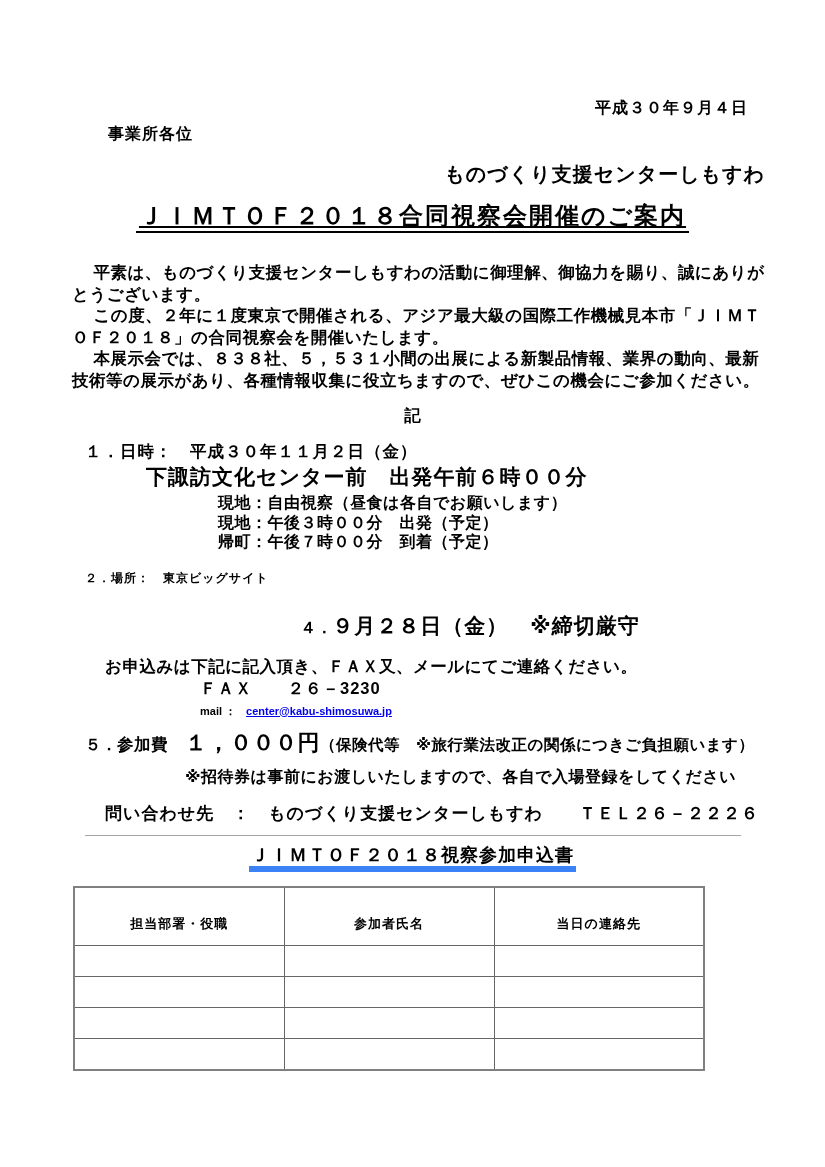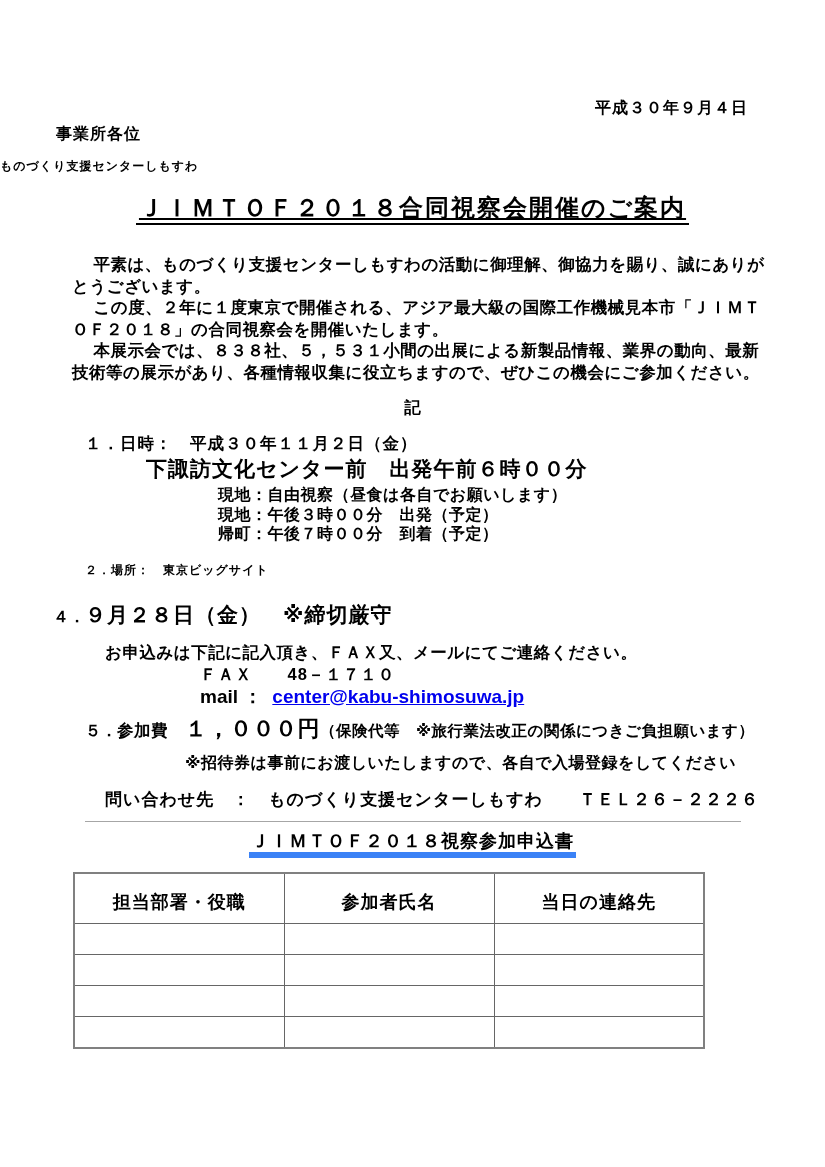--- a/index.html
+++ b/index.html
@@ -6,48 +6,48 @@
   .page {
     position:relative;
     width:825px; height:1167px;
     background:#ffffff;
     color:#000;
     font-family:"Liberation Sans","DejaVu Sans",sans-serif;
     font-weight:700;
     overflow:hidden;
   }
   .date-line   { padding-top:98px; margin-right:77px; text-align:right; font-size:16px; line-height:20px; letter-spacing:1px;padding-left:27px; }
-  .recipient   { margin:6px 0 0 56px; font-size:16px; line-height:20px; letter-spacing:1px; }
-  .sender      { margin:12px 60px 0 0; font-size:12px; line-height:20px; letter-spacing:1px; }
+  .recipient   { margin:6px 0 0 108px; font-size:16px; line-height:20px; letter-spacing:1px; }
+  .sender      { margin:20px 60px 0 0; text-align:right; font-size:20px; line-height:20px; letter-spacing:1px; }
   .title       { margin:16px 0 0 0; text-align:center; font-size:24px; line-height:32px; letter-spacing:2px; }
   .title span  { border-bottom:2px solid #000; padding:0 3px 2px 3px;text-decoration:underline; }
   .body-text   { margin:30px 56px 0 72px; font-size:16.5px; line-height:21.5px; letter-spacing:0.5px; }
   .body-text p { margin:0; text-indent:1.3em; }
   .ki          { margin-top:14px; text-align:center; font-size:16.5px; line-height:20px; }
   .item1-heading   { margin:16px 0 0 85px;  font-size:16.5px; line-height:21px; letter-spacing:1px; }
   .item1-highlight { margin:2px 0 0 146px;  font-size:21px;   line-height:26px; letter-spacing:1px; }
   .item1-details   { margin:3px 0 0 218px;  font-size:16px;   line-height:19.5px; letter-spacing:0.5px; }
   .item2       { margin:18px 0 0 85px; font-size:12px; letter-spacing:1px; }
   .item3       { margin:21px 0 0 85px; font-size:16.5px; letter-spacing:1px; }
-  .item4-heading { margin:20px 0 0 53px; font-size:21px; line-height:31px; letter-spacing:1px; }
+  .item4-heading { margin:20px 0 0 115px; font-size:21px; line-height:37px; letter-spacing:1px;text-align:center; }
   .item-num    { font-size:16px; letter-spacing:0; }
   .apply-note  { margin:10px 0 0 105px; font-size:16.5px; line-height:21px; letter-spacing:0.5px; }
   .fax-line    { margin:1px 0 0 200px; font-size:16.5px; line-height:21px; letter-spacing:1px; }
-  .mail-line   { margin:1px 0 0 200px; font-size:19px; line-height:22px; }
+  .mail-line   { margin:1px 0 0 200px; font-size:11px; line-height:22px; }
   .mail-link   { color:#0000ee; text-decoration:underline; margin-left:10px; letter-spacing:0; }
   .item5-line  { margin:8px 0 0 85px; font-size:15.5px; line-height:26px; letter-spacing:0.5px; }
   .item5-label { font-size:16.5px; }
   .amount      { font-size:22px; }
   .item5-note  { margin:8px 0 0 185px; font-size:16px; line-height:21px; letter-spacing:0.5px; }
   .contact     { margin:16px 0 0 105px; font-size:17px; line-height:22px; letter-spacing:1px; }
   .rule        { margin:10px 84px 0 85px; border-top:1px solid #a6a6a6; height:0; }
   .form-title  { margin:7px 0 0 0; text-align:center; font-size:18px; line-height:24px; letter-spacing:1px; }
   .form-title span { border-bottom:6px solid #3b82f6; padding:0 2px 1px 2px; }
   .form-table  { border-collapse:collapse; table-layout:fixed; width:632px; margin:19px 0 0 73px; border:2px solid #808080; }
-  .form-table th { border:1px solid #666; height:40px; font-size:18px; letter-spacing:1px; vertical-align:middle; padding-top:8px; font-weight:700; }
+  .form-table th { border:1px solid #666; height:40px; font-size:13px; letter-spacing:1px; vertical-align:middle; padding-top:16px; font-weight:700; }
   .form-table td { border:1px solid #666; height:28px; }
 </style>
 </head>
 <body>
 
 <div class="page">
 
   <div class="date-line">平成３０年９月４日</div>
   <div class="recipient">事業所各位</div>
   <div class="sender">ものづくり支援センターしもすわ</div>
@@ -71,21 +71,21 @@
     <div>現地：午後３時００分　出発（予定）</div>
     <div>帰町：午後７時００分　到着（予定）</div>
   </div>
 
   <div class="item2">２．場所：　東京ビッグサイト</div>
 
   <div class="item4-heading">
     <span class="item-num">４．</span><span>９月２８日（金）　※締切厳守</span>
   </div>
   <div class="apply-note">お申込みは下記に記入頂き、ＦＡＸ又、メールにてご連絡ください。</div>
-  <div class="fax-line">ＦＡＸ　　48－１７１０</div>
+  <div class="fax-line">ＦＡＸ　　２６－3230</div>
   <div class="mail-line">
     <span>mail ：</span><a href="#" class="mail-link">center@kabu-shimosuwa.jp</a>
   </div>
 
   <div class="item5-line">
     <span class="item-num">５．</span><span class="item5-label">参加費　</span><span class="amount">１，０００円</span><span>（保険代等　※旅行業法改正の関係につきご負担願います）</span>
   </div>
   <div class="item5-note">※招待券は事前にお渡しいたしますので、各自で入場登録をしてください</div>
 
   <div class="contact">問い合わせ先　：　ものづくり支援センターしもすわ　　ＴＥＬ２６－２２２６</div>

